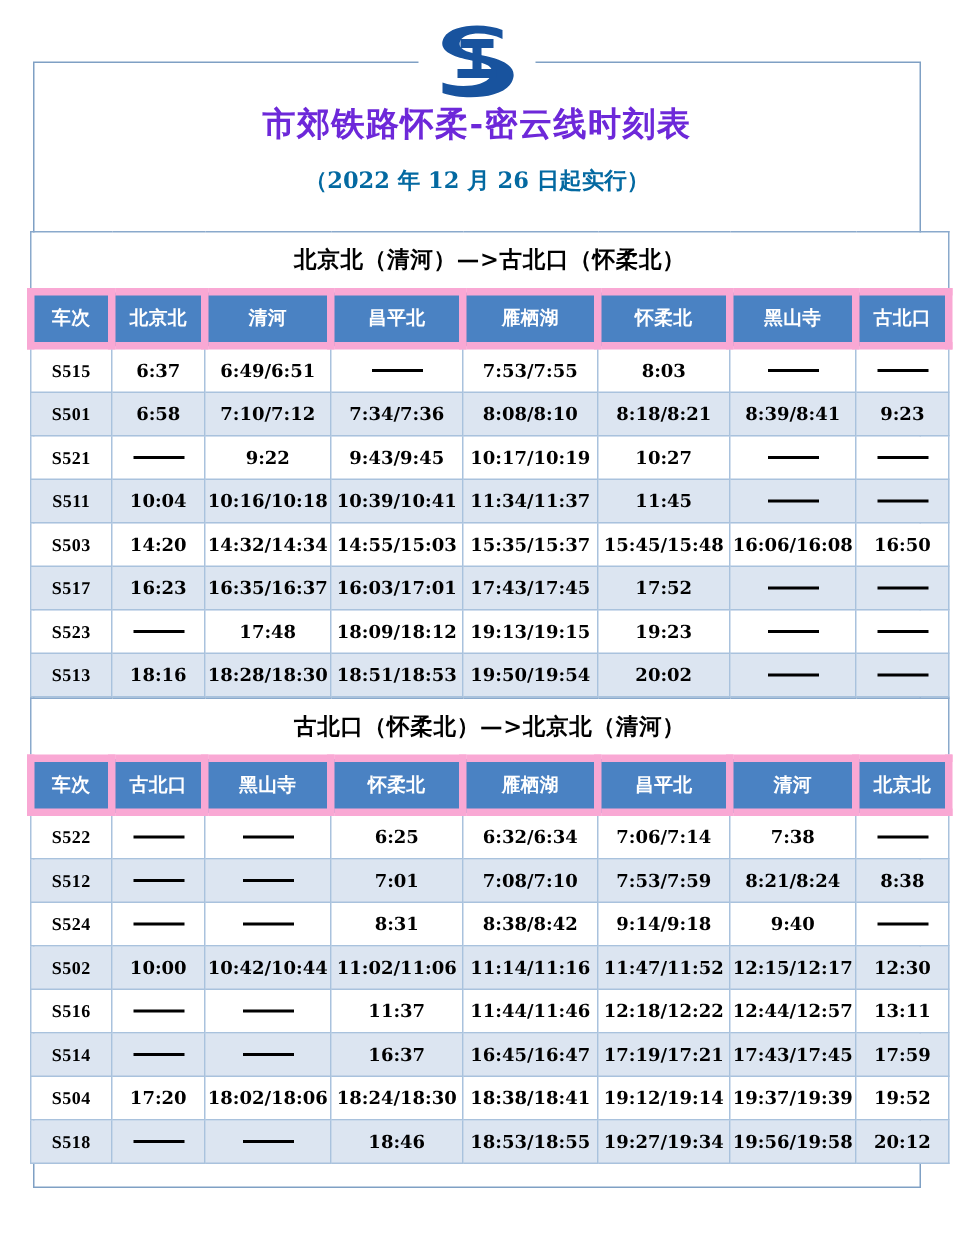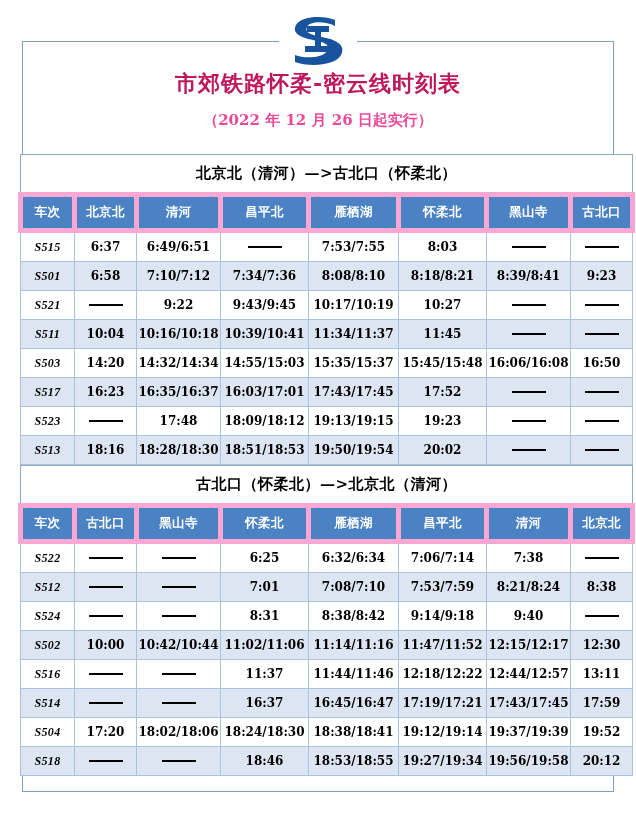--- a/index.html
+++ b/index.html
@@ -62,29 +62,29 @@
     left: 22px;
     top: 70px;
     width: 592px;
     text-align: center;
     z-index: 4;
   }
   .doc-title {
     font-size: 22px;
     font-weight: bold;
     letter-spacing: 1px;
-    color: #be185d;
+    color: #6d28d9;
     font-family: "DejaVu Serif", "Liberation Serif", serif;
     margin: 0;
     line-height: 1.25;
   }
   .doc-subtitle {
     font-size: 15px;
     font-weight: bold;
-    color: #ec4899;
+    color: #0369a1;
     margin-top: 13px;
     font-family: "DejaVu Serif", "Liberation Serif", serif;
   }
 
   .tables-area {
     position: absolute;
     left: 18px;
     top: 154px;
     width: 568px;
   }
@@ -136,21 +136,20 @@
   tbody tr.alt td {
     background: #dce5f1;
   }
   tbody tr.plain td {
     background: #ffffff;
   }
 
   .train-no {
     font-family: "Liberation Serif", "DejaVu Serif", serif;
     letter-spacing: 0.3px;
-    font-style: italic;
   }
 
   
   .nostop {
     display: inline-block;
     width: 34px;
     height: 0;
     border-top: 2.5px solid #000000;
     vertical-align: middle;
     position: relative;

